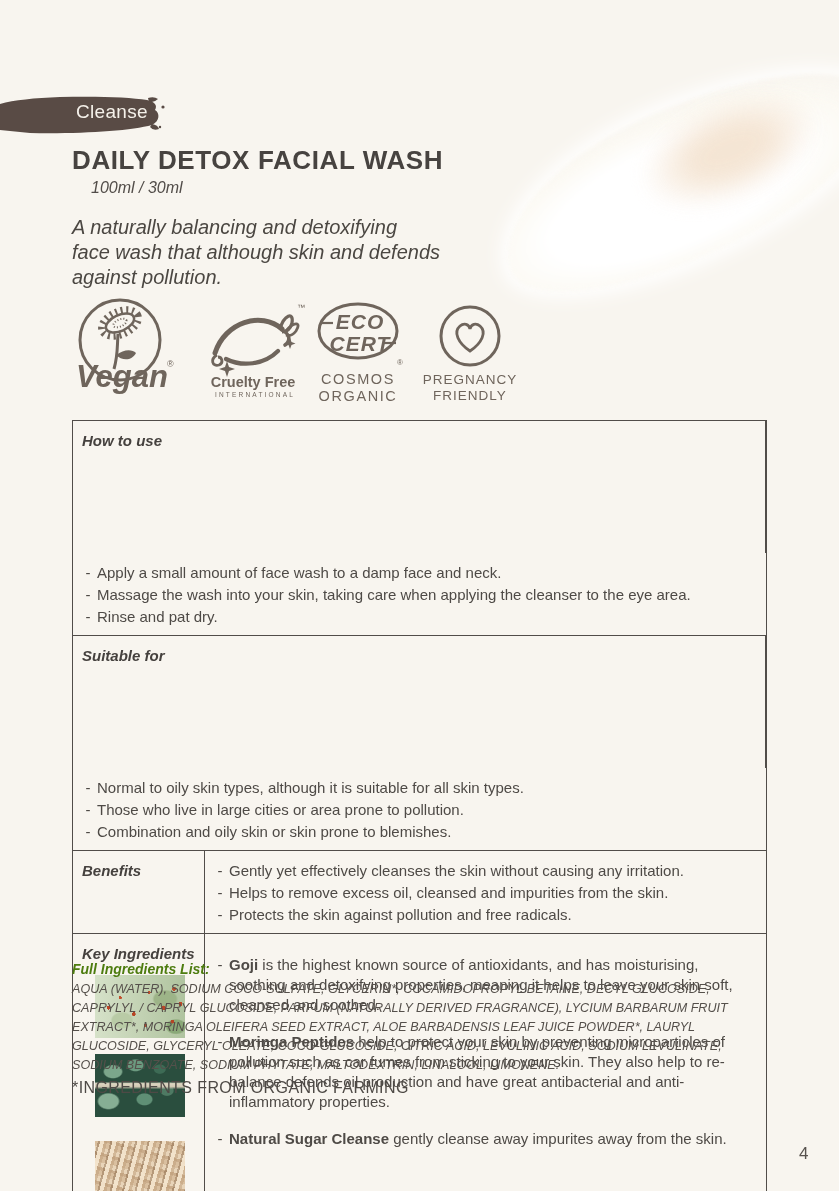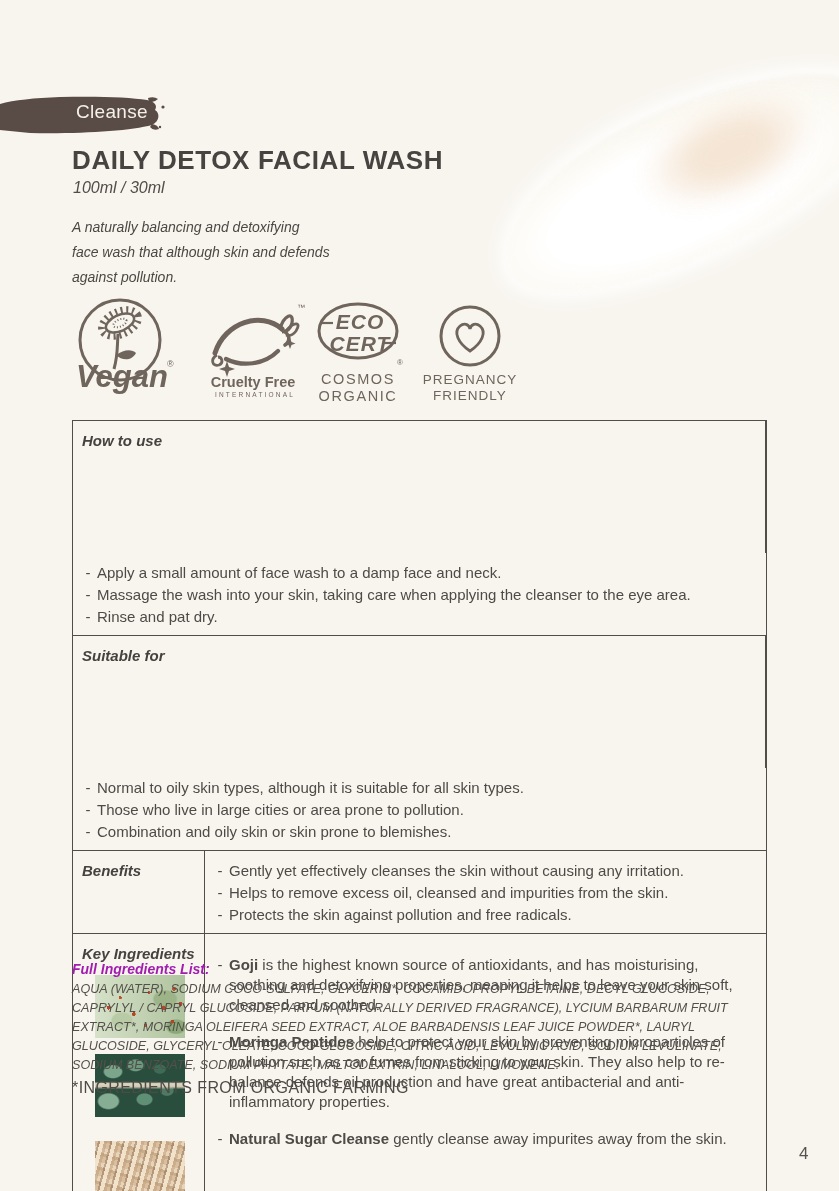--- a/index.html
+++ b/index.html
@@ -17,22 +17,22 @@
     background:radial-gradient(closest-side,#f3e1cd 0 40%, rgba(243,225,205,0) 100%);
     transform:rotate(-23deg);filter:blur(9px);opacity:.85;}
 
   
   .banner{position:absolute;left:0;top:94px;width:172px;height:42px;}
   .banner svg{position:absolute;left:0;top:0;}
   .banner .label{position:absolute;left:76px;top:7px;font-size:19px;color:#f5f1ea;letter-spacing:.3px;}
 
   
   .title{position:absolute;left:72px;top:145px;font-size:26px;font-weight:bold;letter-spacing:.6px;color:#474340;}
-  .sizes{position:absolute;left:73px;top:179px;font-size:16px;font-style:italic;color:#524d49;}
-  .desc{position:absolute;left:72px;top:215px;font-size:14px;line-height:25px;font-style:italic;color:#4b4742;}
+  .sizes{position:absolute;left:91px;top:179px;font-size:16px;font-style:italic;color:#524d49;}
+  .desc{position:absolute;left:72px;top:215px;font-size:20px;line-height:25px;font-style:italic;color:#4b4742;}
   .desc span{display:block;}
   .logo{position:absolute;}
   .logo svg text{fill:#6f655c;font-family:"Liberation Sans","DejaVu Sans",sans-serif;}
   .logo svg .stroke{stroke:#6f655c;fill:none;}
   .logo-vegan{left:68px;top:294px;}
   .logo-bunny{left:202px;top:299px;}
   .logo-eco{left:310px;top:299px;}
   .logo-preg{left:420px;top:302px;}
 
   
@@ -81,21 +81,21 @@
       radial-gradient(12px 9px at 55% 72%, #5f8f75 0 60%, transparent 72%),
       radial-gradient(10px 8px at 80% 58%, #4e7a63 0 60%, transparent 72%),
       radial-gradient(9px 7px at 72% 24%, #3d6b55 0 60%, transparent 72%);}
   .img-sugar{background-color:#d9bf9f;
     background-image:
       repeating-linear-gradient(105deg, rgba(122,88,58,0) 0 3px, rgba(122,88,58,.38) 3px 5px, rgba(244,229,206,.9) 5px 9px, rgba(189,156,120,.5) 9px 12px),
       repeating-linear-gradient(15deg, rgba(255,255,255,0) 0 6px, rgba(163,124,88,.28) 6px 9px, rgba(255,244,224,.4) 9px 14px);}
 
   
   .full-ing{position:absolute;left:72px;top:961px;width:700px;}
-  .full-ing .heading{font-size:14px;font-weight:bold;font-style:italic;color:#a21caf;margin-bottom:3px;}
+  .full-ing .heading{font-size:14px;font-weight:bold;font-style:italic;color:#4d7c0f;margin-bottom:3px;}
   .full-ing .text{font-size:12.6px;line-height:19px;font-style:italic;color:#55504b;}
   .full-ing .note{font-size:16px;letter-spacing:.4px;color:#4e4a46;margin-top:4px;}
 
   .page-num{position:absolute;left:799px;top:1144px;font-size:17px;color:#57524e;}
 </style>
 </head>
 <body>
 
 <div class="page">
 

